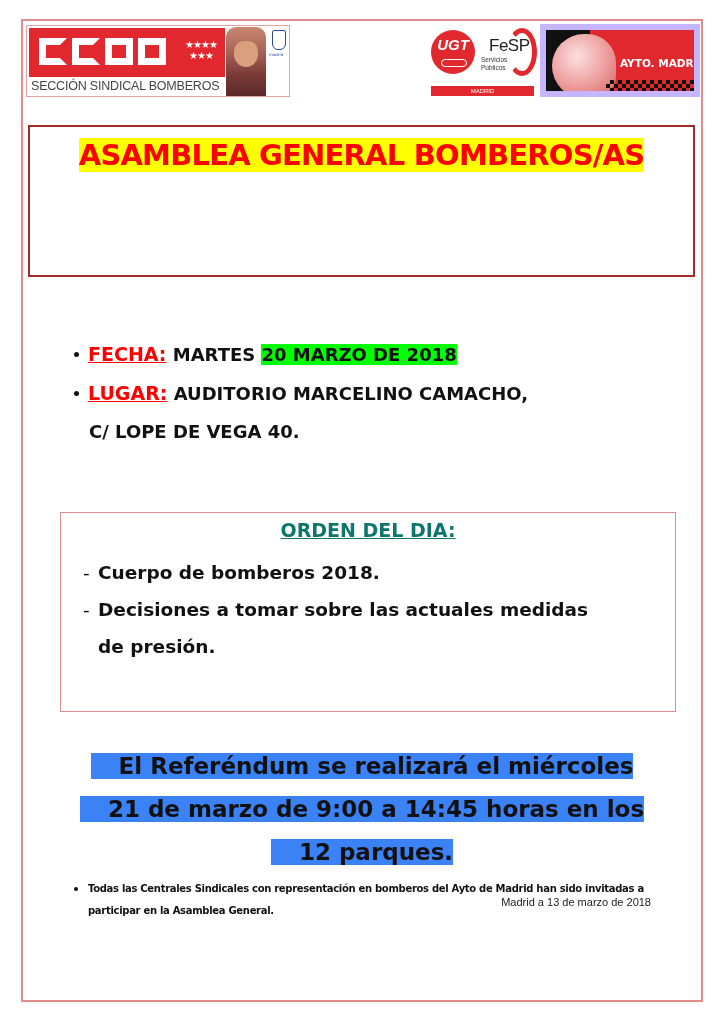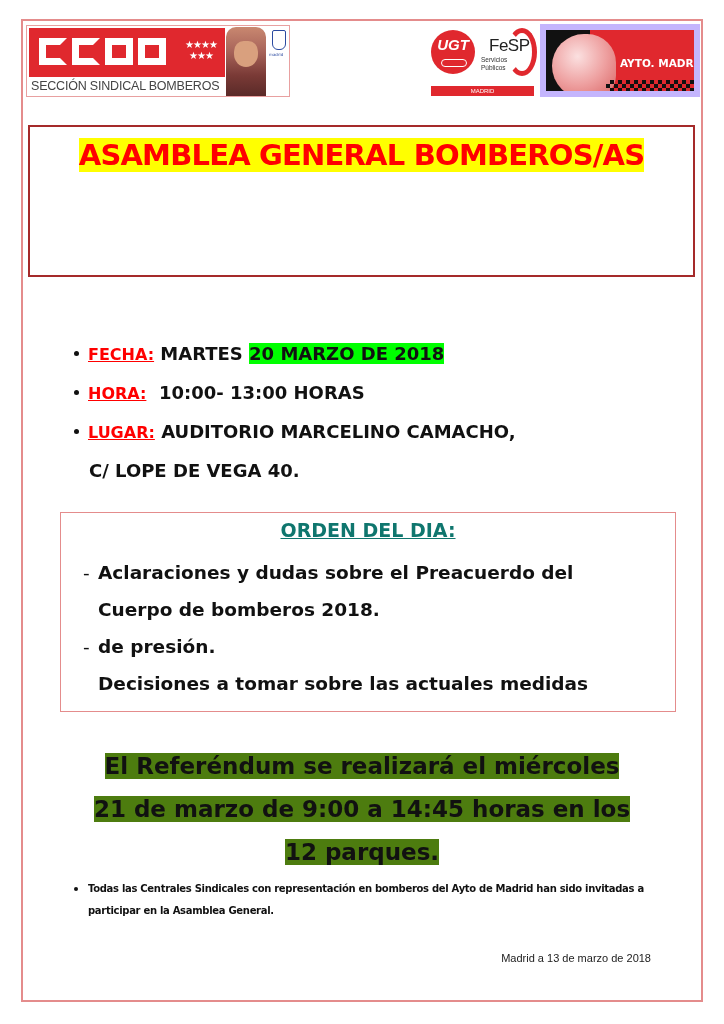--- a/index.html
+++ b/index.html
@@ -39,42 +39,42 @@
   
   .title-box { position: absolute; left: 28px; top: 125px; width: 667px; height: 152px; border: 2px solid #a52a2a; box-sizing: border-box; text-align: center; }
   .title-line { display: inline; background: #ffff00; color: #ff0000; font-family: "DejaVu Sans", sans-serif; font-weight: bold; font-size: 29px; line-height: 42px; letter-spacing: -0.8px; }
   .title-wrap { margin-top: 7px; line-height: 42px; }
   .subtitle { display: inline-block; margin-top: 24px; font-family: "DejaVu Sans", sans-serif; font-weight: bold; font-size: 20px; color: #111; text-decoration: underline; text-underline-offset: 3px; letter-spacing: -0.3px; }
 
   
   .details { position: absolute; left: 74px; top: 338px; width: 600px; }
   .detail-row { position: relative; height: 39px; font-family: "DejaVu Sans", sans-serif; font-weight: bold; font-size: 18px; line-height: 32px; white-space: nowrap; }
   .bullet-dot { display: inline-block; width: 5px; height: 5px; border-radius: 50%; background: #111; margin-right: 9px; vertical-align: middle; position: relative; top: -2px; }
-  .detail-label { color: #ff0000; text-decoration: underline; font-size: 16px; }
+  .detail-label { color: #ff0000; text-decoration: underline; font-size: 19px; }
   .detail-value { color: #111; }
   .hl-green { background: #00ff00; }
   .detail-cont { padding-left: 15px; }
 
   
   .orden-box { position: absolute; left: 60px; top: 512px; width: 616px; height: 200px; border: 1.5px solid #e48c8c; box-sizing: border-box; }
   .orden-title { position: absolute; left: 0; width: 100%; top: 6px; text-align: center; font-family: "DejaVu Sans", sans-serif; font-weight: bold; font-size: 19px; color: #0f766e; }
   .orden-title span { text-decoration: underline; }
   .orden-list { position: absolute; left: 22px; top: 41px; width: 580px; font-family: "DejaVu Sans", sans-serif; font-weight: bold; font-size: 18.5px; line-height: 37px; color: #111; }
   .orden-item { position: relative; padding-left: 15px; }
   .orden-dash { position: absolute; left: 0; top: 0; font-weight: normal; }
 
   
   .referendum { position: absolute; left: 40px; top: 745px; width: 644px; text-align: center; font-family: "DejaVu Sans", sans-serif; font-weight: bold; font-size: 23px; line-height: 43px; color: #111; }
-  .referendum span { background: #4d7c0f; }
+  .referendum span { background: #3b82f6; padding-left: 28px; }
 
   
   .note { position: absolute; left: 74px; top: 878px; width: 600px; font-family: "DejaVu Sans", sans-serif; font-weight: bold; font-size: 10px; line-height: 22px; color: #111; }
   .note-dot { position: absolute; left: 0; top: 9px; width: 4px; height: 4px; border-radius: 50%; background: #111; }
   .note-text { padding-left: 14px; letter-spacing: -0.3px; }
-  .signoff { position: absolute; right: 73px; top: 952px; font-family: "Liberation Sans", sans-serif; font-size: 11px; color: #222; }
+  .signoff { position: absolute; right: 73px; top: 896px; font-family: "Liberation Sans", sans-serif; font-size: 11px; color: #222; }
 </style>
 </head>
 <body>
 
 <div class="page-border"></div>
 
 <div class="logo-ccoo">
   <div class="ccoo-red">
     <div class="ccoo-letters">
       <div class="ccoo-letter c"></div>
@@ -120,44 +120,39 @@
   </div>
 </div>
 
 <div class="details">
   <div class="detail-row">
     <span class="bullet-dot"></span><span class="detail-label">FECHA:</span>
     <span class="detail-value">MARTES</span>
     <span class="detail-value hl-green">20 MARZO DE 2018</span>
   </div>
   <div class="detail-row">
-    <span class="bullet-dot"></span><span class="detail-label">HORA:</span>&nbsp;
-    <span class="detail-value">10:00- 13:00 HORAS</span>
-  </div>
-  <div class="detail-row">
     <span class="bullet-dot"></span><span class="detail-label">LUGAR:</span>
     <span class="detail-value">AUDITORIO MARCELINO CAMACHO,</span>
   </div>
   <div class="detail-row detail-cont">
     <span class="detail-value">C/ LOPE DE VEGA 40.</span>
   </div>
 </div>
 
 <div class="orden-box">
   <div class="orden-title"><span>ORDEN DEL DIA:</span></div>
   <div class="orden-list">
     <div class="orden-item">
       <span class="orden-dash">-</span>
-      <div>Aclaraciones y dudas sobre el Preacuerdo del</div>
       <div>Cuerpo de bomberos 2018.</div>
     </div>
     <div class="orden-item">
       <span class="orden-dash">-</span>
+      <div>Decisiones a tomar sobre las actuales medidas</div>
       <div>de presión.</div>
-      <div>Decisiones a tomar sobre las actuales medidas</div>
     </div>
   </div>
 </div>
 
 <div class="referendum">
   <span> El Referéndum se realizará el miércoles</span><br>
   <span>21 de marzo de 9:00 a 14:45 horas en los</span><br>
   <span>12 parques.</span>
 </div>
 

